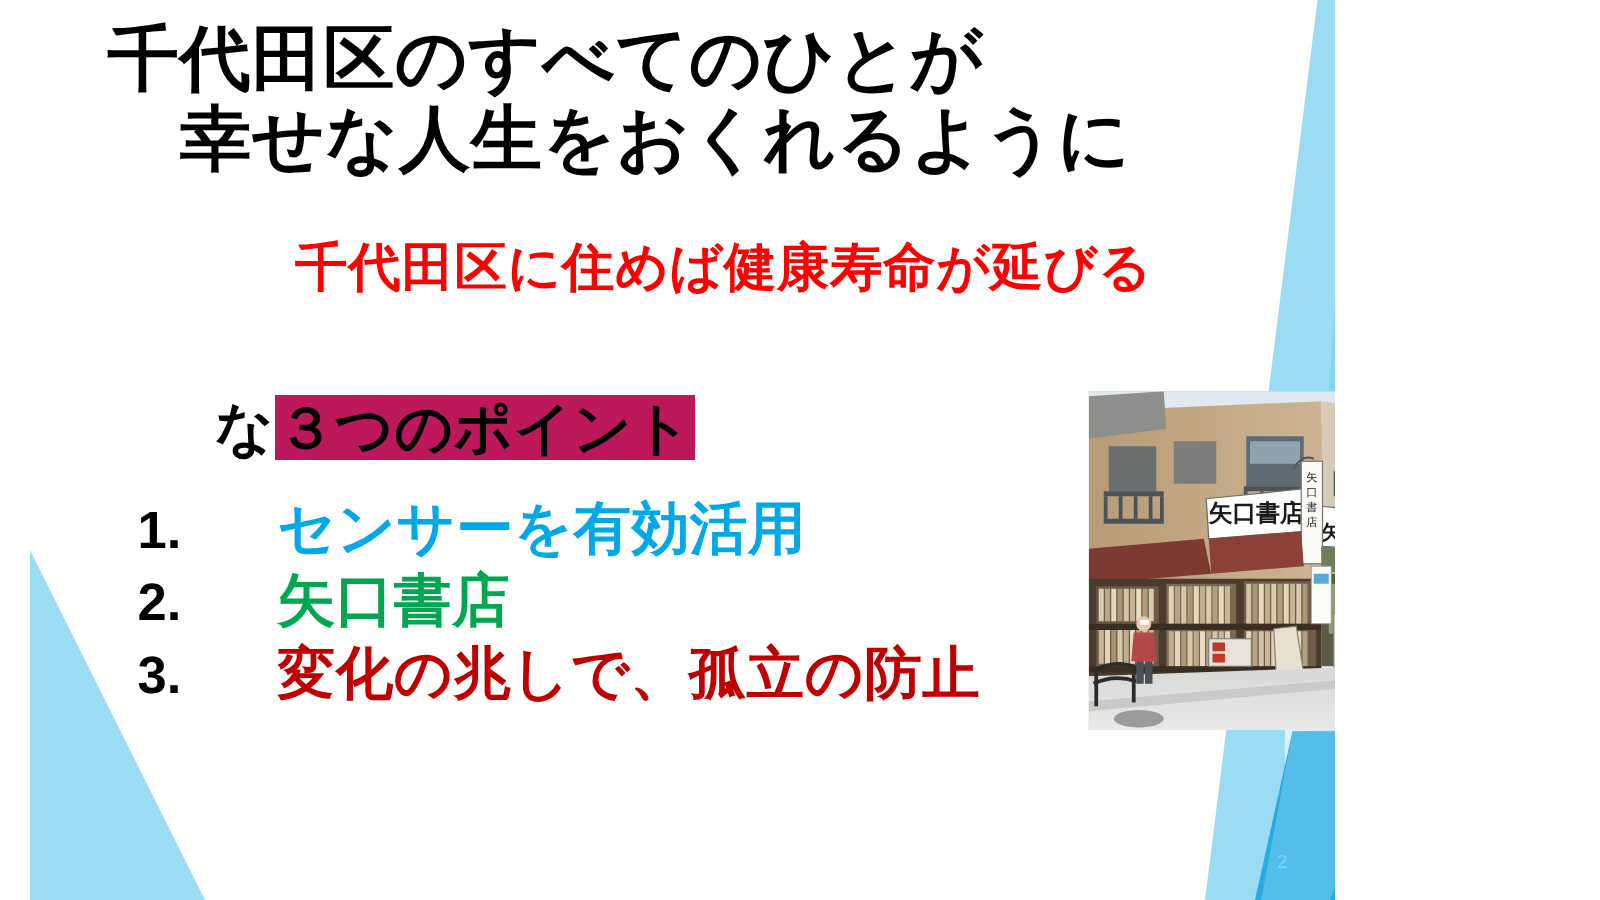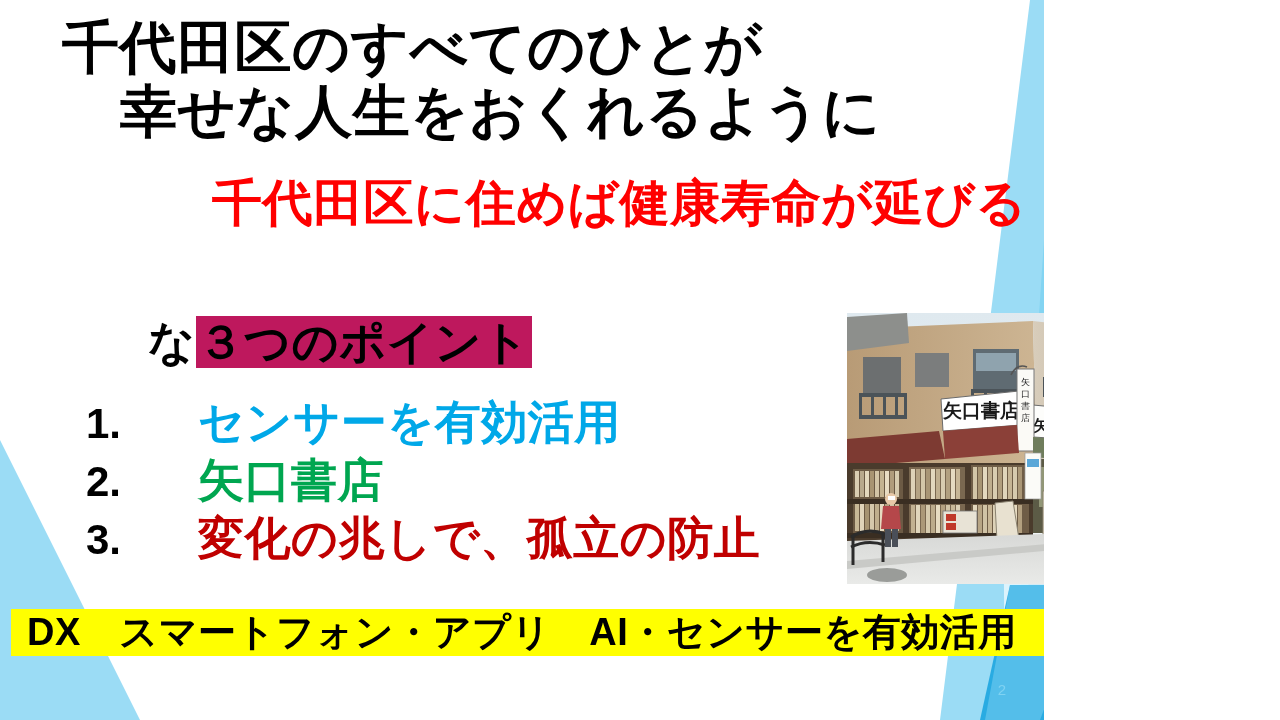--- a/index.html
+++ b/index.html
@@ -8,20 +8,21 @@
     width:1280px;height:720px;
     background:#ffffff;
     font-family:"Liberation Sans","DejaVu Sans",sans-serif;
     overflow:hidden;
   }
   #slide{
     position:relative;
     width:1044px;height:720px;
     background:#ffffff;
     overflow:hidden;
+    margin-left:24px;
   }
 
   
   .deco{position:absolute;top:0;left:0;width:1280px;height:720px;pointer-events:none;}
   .deco svg{display:block;}
 
   
   .title-block{
     position:absolute;
     left:62px; top:16px;
@@ -33,22 +34,22 @@
     line-height:1.12;
     color:#000000;
     letter-spacing:0.5px;
     white-space:nowrap;
   }
   .title-line.indent{ padding-left:58px; }
 
   
   .red-line{
     position:absolute;
-    left:212px; top:170px;
-    font-size:50px;
+    left:212px; top:186px;
+    font-size:42px;
     font-weight:bold;
     color:#FF0000;
     white-space:nowrap;
     letter-spacing:0.5px;
   }
 
   
   .lead{
     position:absolute;
     left:148px;
@@ -421,19 +422,16 @@
       </g>
 
       <g>
         <circle cx="330" cy="190" r="4" fill="#d8b894"></circle>
         <rect x="326" y="195" width="9" height="16" fill="#cfcfcf"></rect>
         <rect x="327" y="211" width="7" height="10" fill="#555"></rect>
       </g>
     </svg>
   </div>
 
-  <div class="banner">
-    <span class="banner-text">DX　スマートフォン・アプリ　AI・センサーを有効活用</span>
-  </div>
 
   <div class="slide-number">2</div>
 
 </div>
 
 </body></html>

